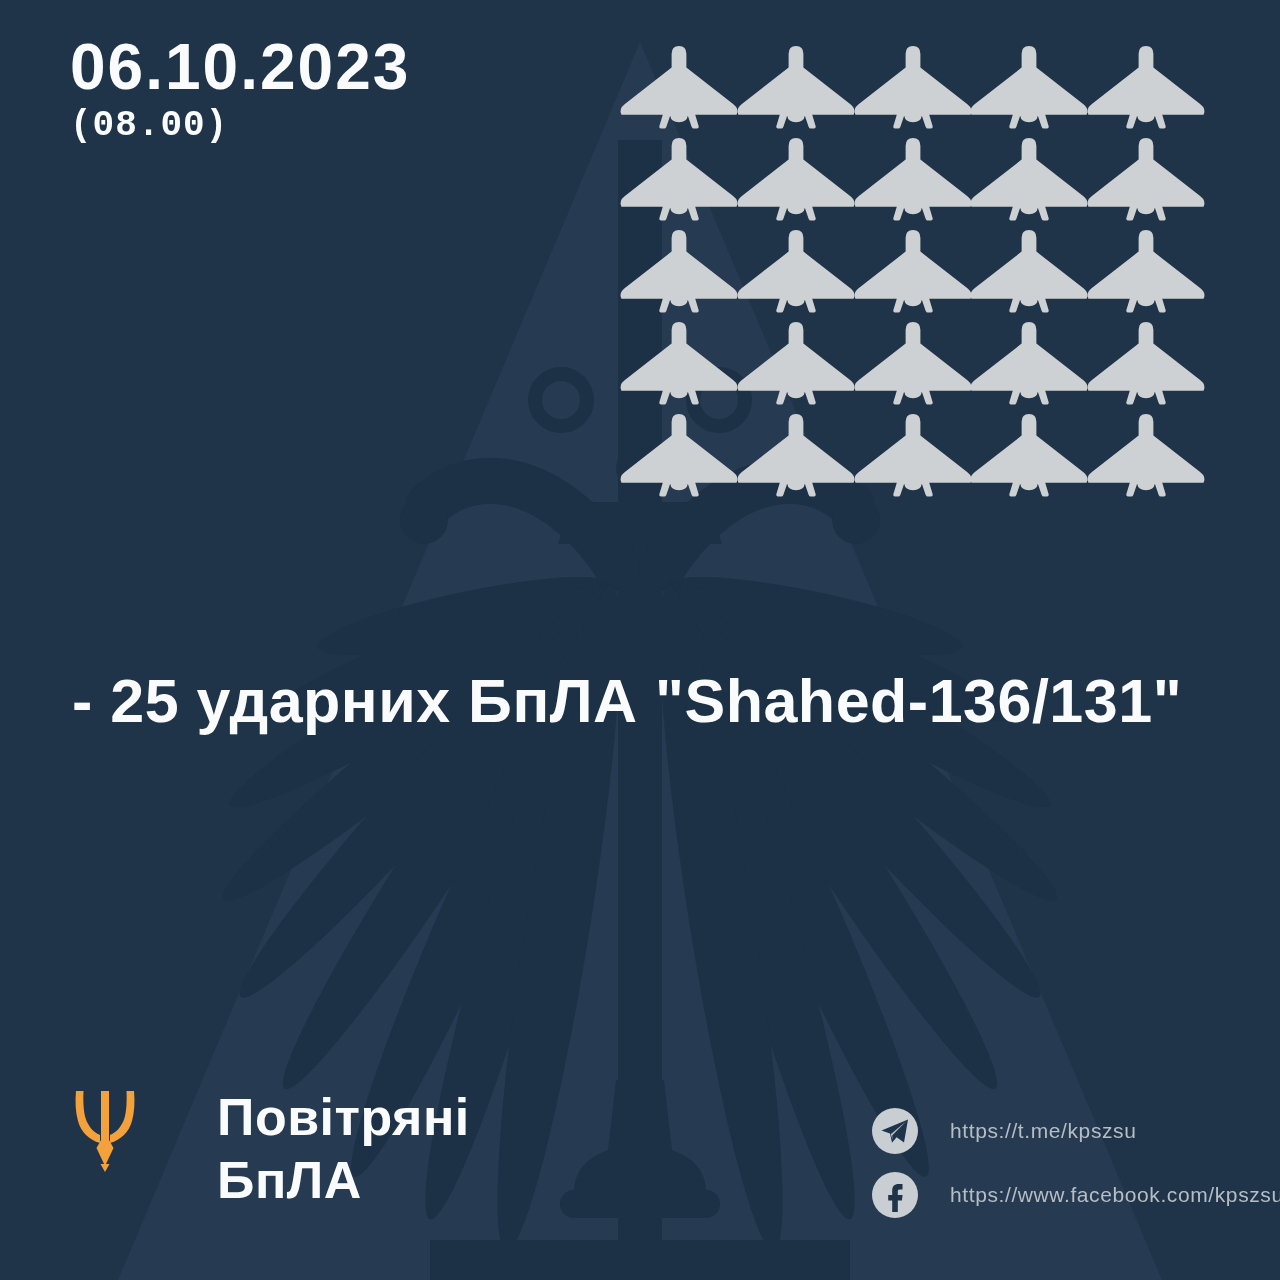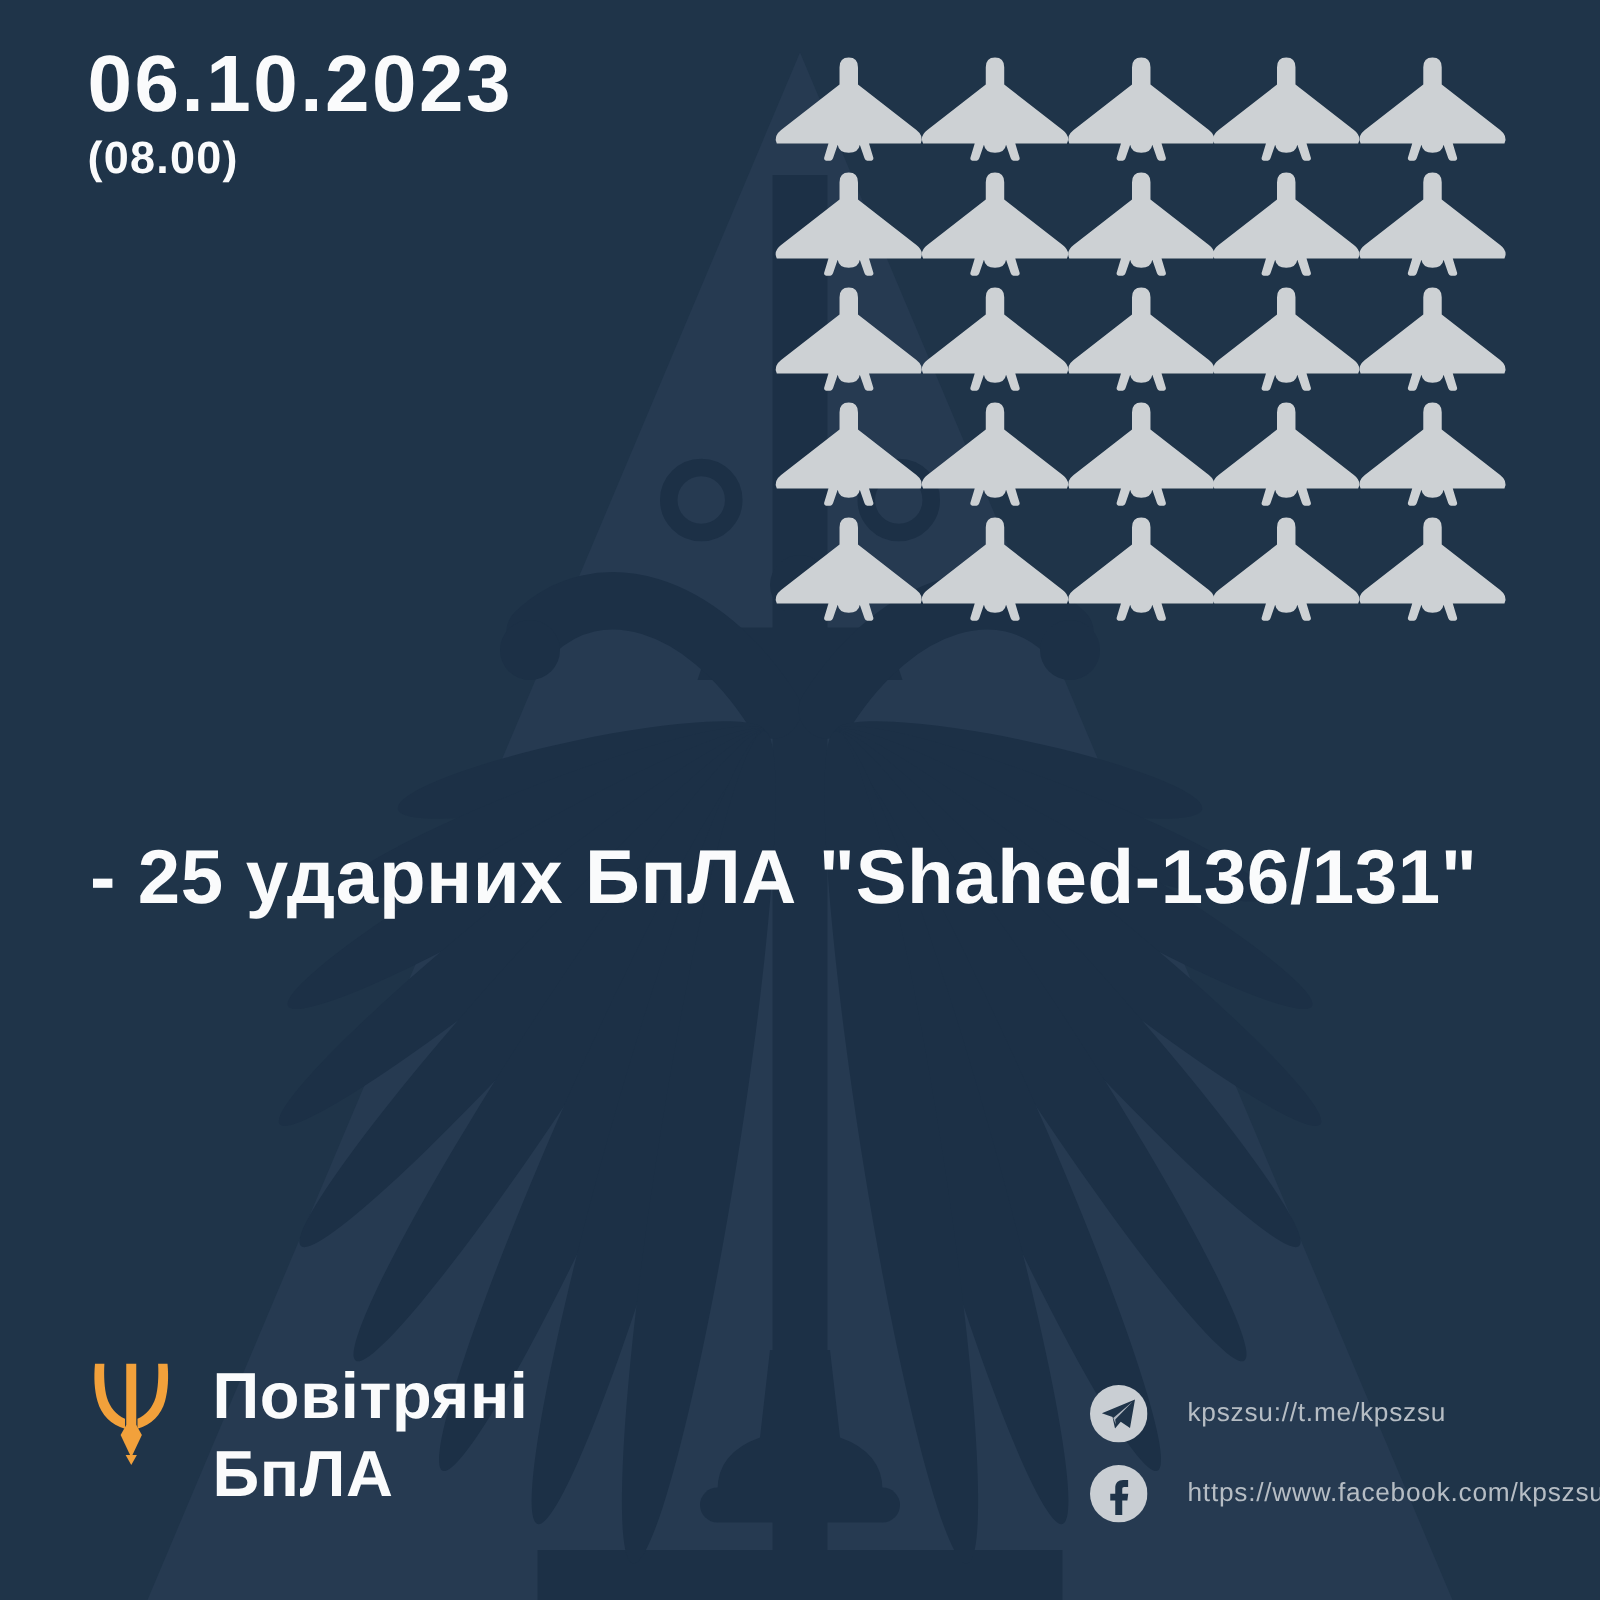--- a/index.html
+++ b/index.html
@@ -33,39 +33,40 @@
   .date-block{
     position:absolute;left:70px;top:36px;
     color:var(--text-white);
   }
   .date-line{
     font-size:64px;font-weight:700;letter-spacing:2px;line-height:62px;
   }
   .time-line{
     font-size:36px;font-weight:700;letter-spacing:1px;line-height:36px;
     margin-top:10px;
+    font-family:Liberation Mono, monospace;
   }
   
   .drone-grid{
     position:absolute;left:618px;top:44px;width:592px;height:470px;
   }
   .drone{
     position:absolute;width:122px;height:86.6px;
     fill:var(--drone);
   }
   
   .report{
     position:absolute;left:72px;top:664px;width:1140px;
     color:var(--text-white);
     font-size:61px;font-weight:700;line-height:74px;letter-spacing:0.5px;
   }
   
   .brand{
     position:absolute;left:70px;top:1086px;
-    display:flex;align-items:flex-start;
+    display:flex;align-items:flex-start;gap:47px;
   }
   .trident{width:70px;height:84px;margin-top:2px;}
   .brand-text{
     margin-left:30px;
     color:var(--text-white);
     font-size:52px;font-weight:700;line-height:63px;letter-spacing:0.5px;
   }
   
   .links{
     position:absolute;left:872px;top:1108px;
@@ -245,21 +246,21 @@
     </div>
   </div>
 
   <div class="links">
     <div class="link-row">
       <svg class="link-icon" viewBox="0 0 46 46">
         <circle cx="23" cy="23" r="23" fill="var(--icon-circle)"></circle>
         <path fill="var(--background)" d="M36,11.5 L9.5,22.5 L18,25.6 L20,34.8 L24.6,29.3 L32,34.4 Z"></path>
         <path fill="var(--icon-circle)" d="M18.6,26.3 L34.2,13.2 L20.2,27.6 L20.6,31.6 Z" opacity="0.85"></path>
       </svg>
-      <span class="link-url">kpszsu://t.me/kpszsu</span>
+      <span class="link-url">https://t.me/kpszsu</span>
     </div>
     <div class="link-row">
       <svg class="link-icon" viewBox="0 0 46 46">
         <circle cx="23" cy="23" r="23" fill="var(--icon-circle)"></circle>
         <path fill="var(--background)" d="M26.5,12 L30.5,12 L30.5,17.5 L27.4,17.5 C26.3,17.5 25.8,18.2 25.8,19.3 L25.8,23 L30.6,23 L29.9,28.4 L25.8,28.4 L25.8,40 L20.2,40 L20.2,28.4 L16.2,28.4 L16.2,23 L20.2,23 L20.2,18.4 C20.2,14.2 22.6,12 26.5,12 Z"></path>
       </svg>
       <span class="link-url">https://www.facebook.com/kpszsu</span>
     </div>
   </div>
 

